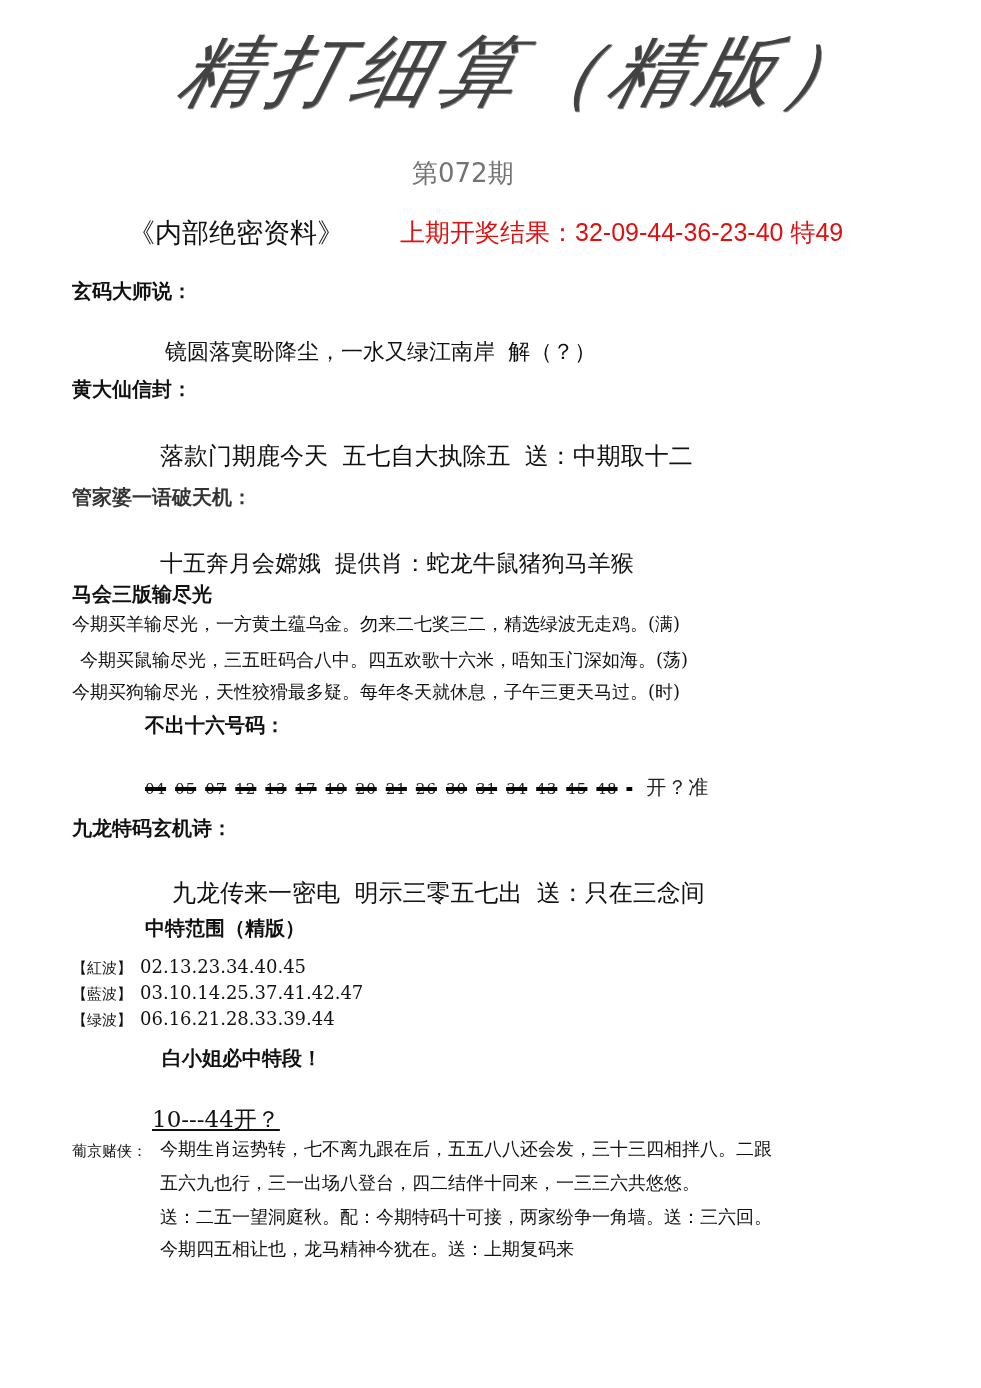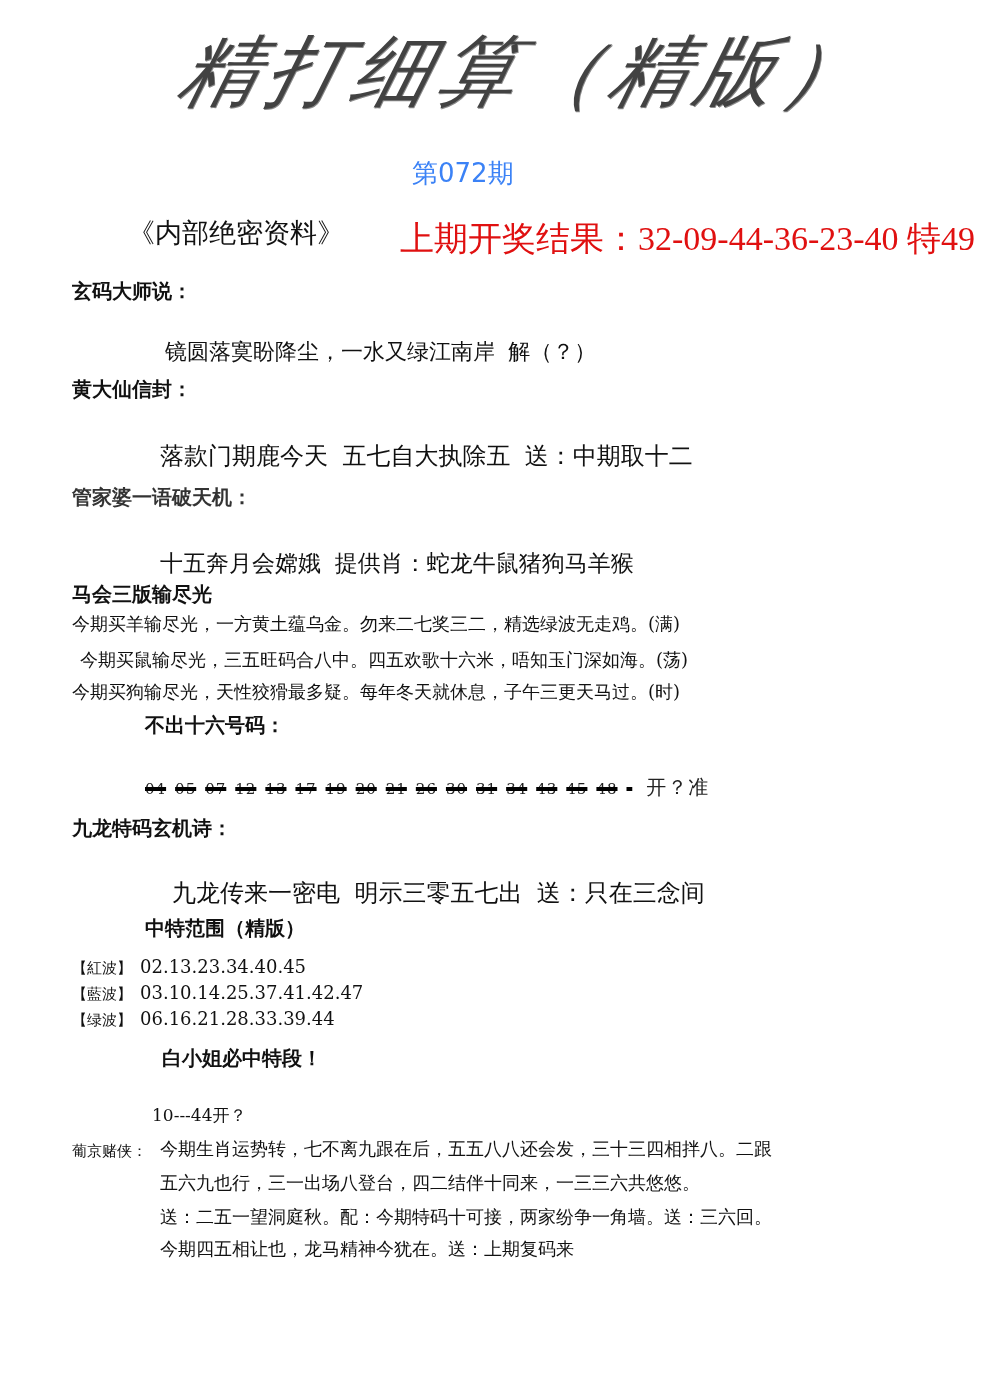--- a/index.html
+++ b/index.html
@@ -7,23 +7,23 @@
       width: 981px; height: 1388px; position: relative; overflow: hidden;
       font-family: "DejaVu Serif", "Liberation Serif", serif; color: #111;
     }
     .abs { position: absolute; white-space: nowrap; }
     .banner {
       left: 180px; top: 20px; width: 600px; height: 120px;
       font-family: "DejaVu Sans", sans-serif; font-size: 78px; font-style: italic;
       color: #222; letter-spacing: 8px; transform: skewX(-14deg);
       opacity: 0.85; text-shadow: 1px 1px 0 #777;
     }
-    .period { left: 412px; top: 156px; font-family: "DejaVu Sans", sans-serif; font-size: 26px; color: #3b82f6; }
+    .period { left: 412px; top: 156px; font-family: "DejaVu Sans", sans-serif; font-size: 26px; color: #737373; }
     .internal { left: 128px; top: 215px; font-size: 27px; }
-    .result { left: 400px; top: 208px; font-family: Liberation Serif, serif; font-size: 34px; color: #e01010; margin-top: 8px; }
+    .result { left: 400px; top: 208px; font-family: Liberation Sans, sans-serif; font-size: 25px; color: #e01010; margin-top: 8px; }
     .heading { font-family: "DejaVu Sans", sans-serif; font-weight: bold; font-size: 20px; color: #111; }
     .verse { font-size: 24px; font-family: Liberation Mono, monospace; }
     .line { font-size: 18px; }
     .strike-row { left: 145px; top: 774px; font-size: 15px; color: #222; letter-spacing: 1px; }
     .strike-row .nums { text-decoration: line-through; text-decoration-thickness: 4px; text-decoration-color: #000; }
     .strike-row .nums span { margin-right: 9px; }
     .strike-row .note { margin-left: 14px; font-size: 20px; }
     .wave { font-size: 18px; }
     .wave .lbl { font-size: 15px; margin-right: 8px; }
   </style>
@@ -65,19 +65,19 @@
   <span class="lbl">【紅波】</span><span>02.13.23.34.40.45</span>
 </div>
 <div class="abs wave" style="left:72px;top:982px;">
   <span class="lbl">【藍波】</span><span>03.10.14.25.37.41.42.47</span>
 </div>
 <div class="abs wave" style="left:72px;top:1008px;">
   <span class="lbl">【绿波】</span><span>06.16.21.28.33.39.44</span>
 </div>
 
 <div class="abs heading" style="left:162px;top:1045px;">白小姐必中特段！</div>
-<div class="abs" style="left:152px;top:1104px;font-size:17px;">10---44开？</div>
+<div class="abs" style="left:152px;top:1104px;font-size:23px;text-decoration:underline;">10---44开？</div>
 
 <div class="abs" style="left:72px;top:1142px;font-size:15px;">葡京赌侠：</div>
 <div class="abs line" style="left:160px;top:1137px;">今期生肖运势转，七不离九跟在后，五五八八还会发，三十三四相拌八。二跟</div>
 <div class="abs line" style="left:160px;top:1171px;">五六九也行，三一出场八登台，四二结伴十同来，一三三六共悠悠。</div>
 <div class="abs line" style="left:160px;top:1205px;">送：二五一望洞庭秋。配：今期特码十可接，两家纷争一角墙。送：三六回。</div>
 <div class="abs line" style="left:160px;top:1237px;">今期四五相让也，龙马精神今犹在。送：上期复码来</div>
 
 </body></html>

